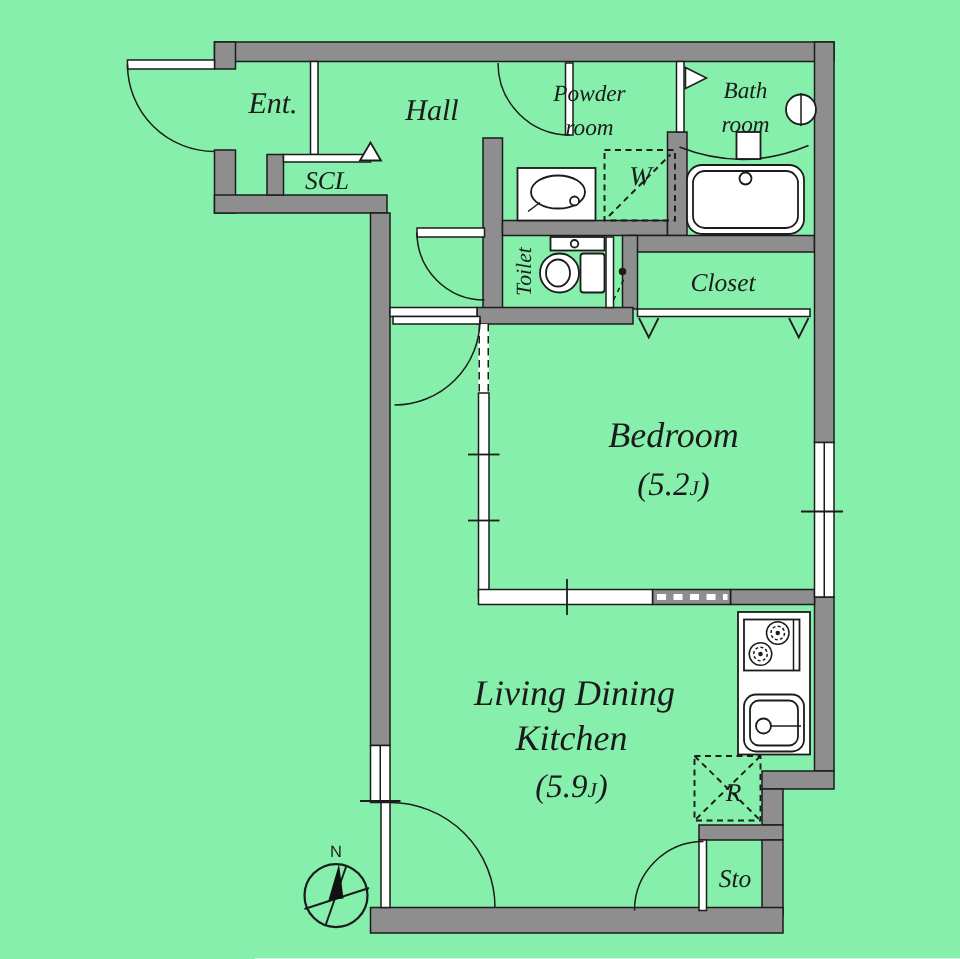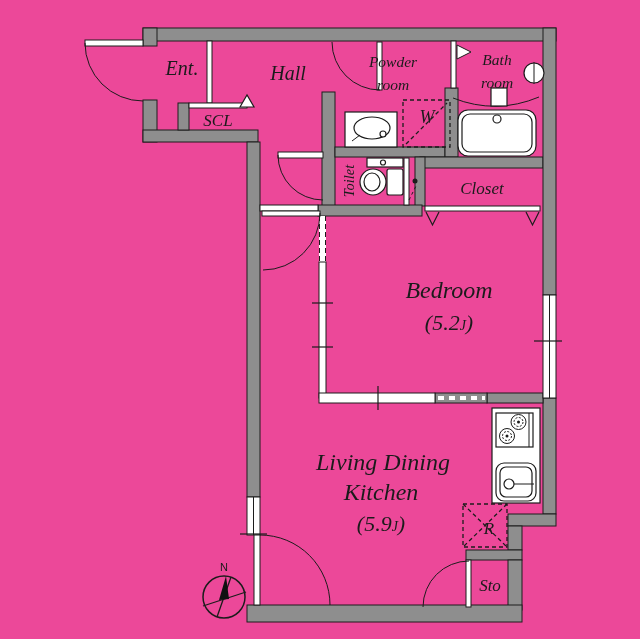--- a/index.html
+++ b/index.html
@@ -1,16 +1,16 @@
 <!DOCTYPE html>
 <html><head>
 <meta charset="utf-8">
 <style>
   html,body{margin:0;padding:0;background:#ffffff;}
-  .stage{position:relative;width:640px;height:639px;background:#ec4899;overflow:hidden;}
+  .stage{position:relative;width:640px;height:639px;background:#86efac;overflow:hidden;}
   svg{position:absolute;left:0;top:0;}
   .wall{stroke:#1c1c1c;stroke-width:1;}
   .thin{fill:#ffffff;stroke:#1c1c1c;stroke-width:1;}
   .ln{stroke:#1c1c1c;stroke-width:1;fill:none;}
   .fix{fill:#ffffff;stroke:#1c1c1c;stroke-width:1.2;}
   .dash{fill:none;stroke:#1c1c1c;stroke-width:1.3;stroke-dasharray:4 3;}
   .lbl{font-family:"Liberation Serif","DejaVu Serif",serif;font-style:italic;fill:#1b1b1b;text-anchor:middle;}
   .nlbl{font-family:"Liberation Sans","DejaVu Sans",sans-serif;fill:#1b1b1b;text-anchor:middle;}
 </style>
 </head>

